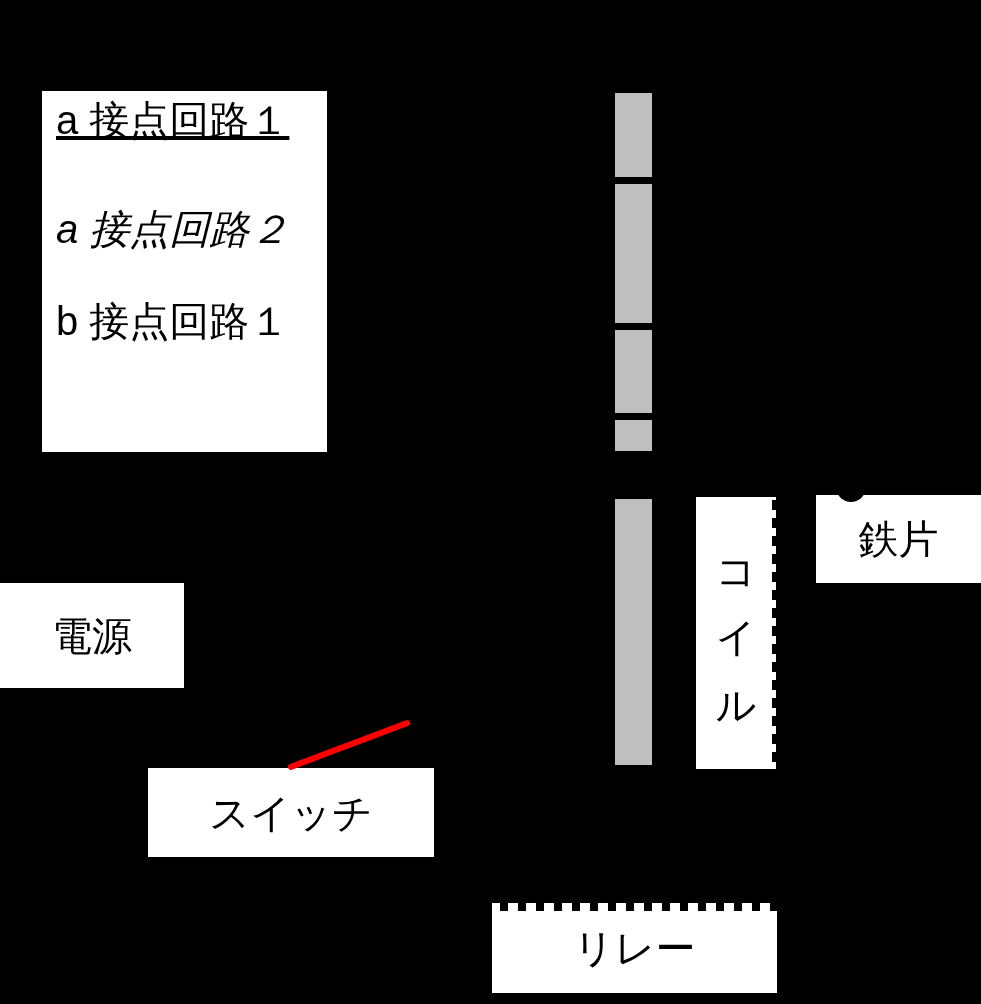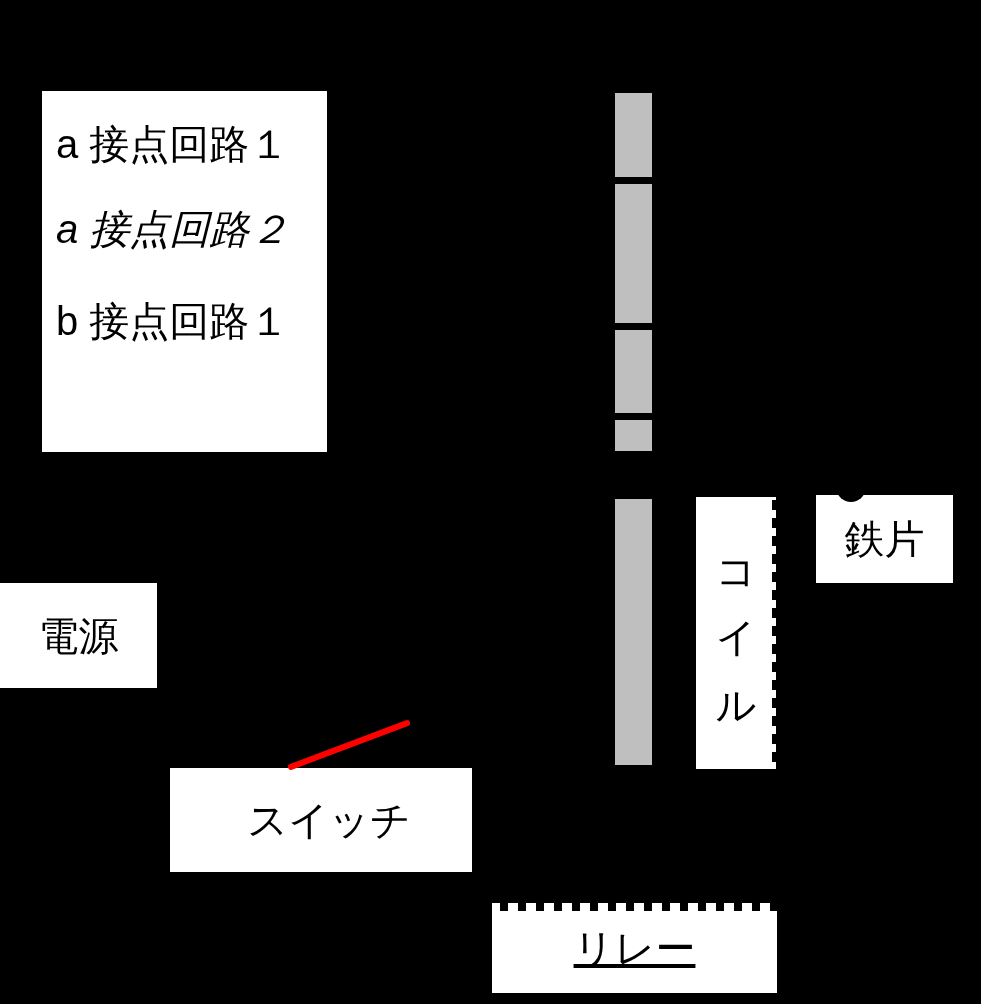--- a/index.html
+++ b/index.html
@@ -21,44 +21,44 @@
   .box{
     position:absolute;
     background:var(--label-box);
     z-index:1;
     display:flex;align-items:center;justify-content:center;
     font-size:40px;line-height:42px;color:var(--text);
   }
   
   .contact-box{left:42px;top:91px;width:285px;height:361px;display:block;}
   .cline{position:absolute;left:14px;height:42px;font-size:40px;white-space:nowrap;}
-  .cline.l1{top:32px;}
+  .cline.l1{top:8px;text-decoration:underline;}
   .cline.l2{top:117px;font-style:italic;}
   .cline.l3{top:209px;}
   .cline.l4{top:299px;}
 
   
   .bar{position:absolute;background:var(--bar-gray);z-index:1;}
   .seg1{left:615px;top:93px;width:37px;height:84px;}
   .seg2{left:615px;top:184px;width:37px;height:139px;}
   .seg3{left:615px;top:330px;width:37px;height:83px;}
   .seg4{left:615px;top:420px;width:37px;height:31px;}
   .core{left:615px;top:499px;width:37px;height:266px;}
 
   
   .coil-box{left:696px;top:497px;width:80px;height:272px;display:block;}
   .vchar{position:absolute;left:0;width:80px;height:42px;text-align:center;font-size:40px;line-height:42px;}
   .vchar.c1{top:53px;}
   .vchar.c2{top:119px;}
   .vchar.c3{top:187px;}
 
-  .iron-box{left:816px;top:495px;width:137px;height:88px;}
-  .power-box{left:0px;top:583px;width:157px;height:105px;}
-  .switch-box{left:170px;top:768px;width:286px;height:104px;padding-left:16px;}
-  .relay-box{left:492px;top:903px;width:285px;height:90px;text-decoration:underline;}
+  .iron-box{left:816px;top:495px;width:165px;height:88px;}
+  .power-box{left:0px;top:583px;width:184px;height:105px;}
+  .switch-box{left:148px;top:768px;width:286px;height:89px;}
+  .relay-box{left:492px;top:903px;width:285px;height:90px;}
 
   
   .dash-h{
     position:absolute;left:500px;top:897px;width:280px;height:14px;z-index:3;
     background:repeating-linear-gradient(90deg,var(--text) 0 8px,transparent 8px 18px);
   }
   .dash-v{
     position:absolute;left:772px;top:500px;width:8px;height:270px;z-index:3;
     background:repeating-linear-gradient(180deg,var(--text) 0 10px,transparent 10px 18px);
   }

